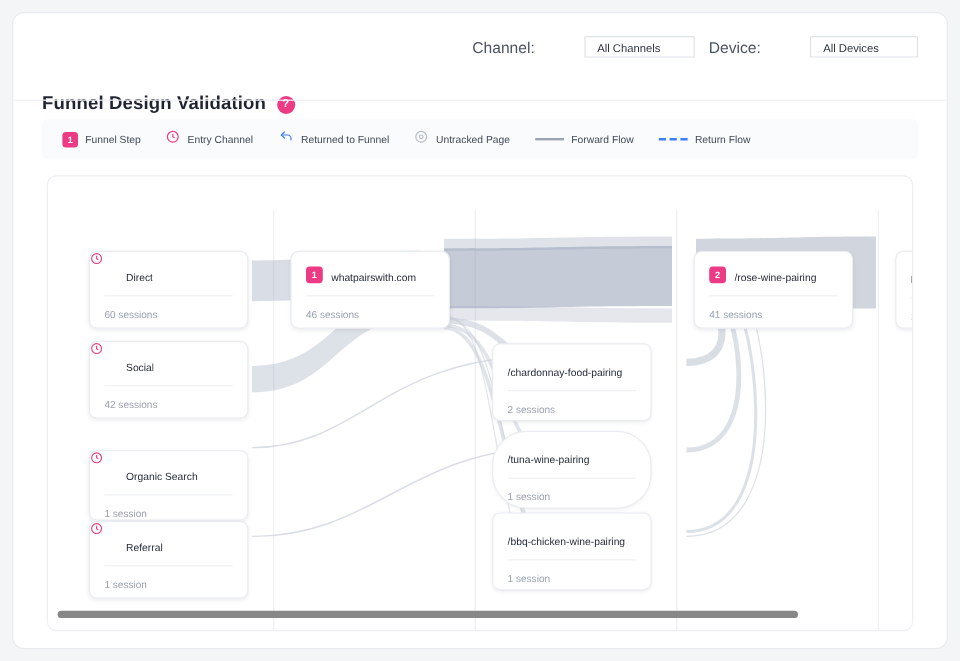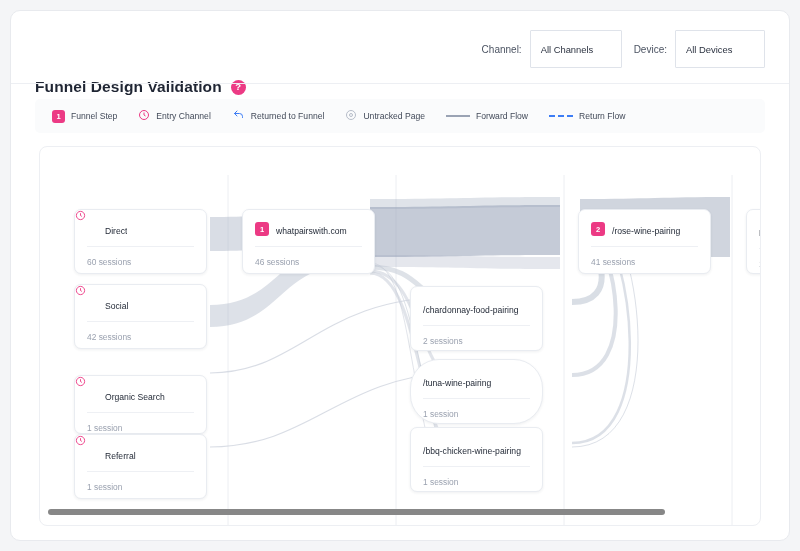--- a/index.html
+++ b/index.html
@@ -24,25 +24,25 @@
   .title { font-size: 15.5px; font-weight: bold; color: #1f2533; letter-spacing: .1px; }
   .help-badge {
     width: 15px; height: 15px; border-radius: 50%;
     background: #ec3a84; color: #fff; font-size: 9.5px; font-weight: bold;
     display: flex; align-items: center; justify-content: center; line-height: 1;
   }
   .subtitle { position: absolute; left: 24px; top: 44px; font-size: 9.2px; color: #8b93a3; letter-spacing: .05px; }
 
   .controls { position: absolute; right: 24px; top: 19px; display: flex; align-items: center; gap: 12px; }
   .ctrl { display: flex; align-items: center; gap: 8px; }
-  .ctrl-label { font-size: 10px; color: #4b5362; }
+  .ctrl-label { font-size: 13px; color: #4b5362; }
   .ctrl-select {
-    width: 92px; height: 38px; border: 1px solid #dfe3ea; border-radius: 1px;
+    width: 92px; height: 18px; border: 1px solid #dfe3ea; border-radius: 1px;
     background: #fff; font-size: 9.4px; color: #2b3240;
-    display: flex; align-items: center; padding-left: 10px;
+    display: flex; align-items: center; padding-left: 10px; margin-left: 33px;
   }
   .ctrl-select.wide { width: 90px; }
 
   .hdr-rule { position: absolute; left: 0; top: 72px; width: 100%; height: 1px; background: #edeff3; }
 
   
   .legend {
     position: absolute; left: 24px; top: 88px; right: 24px; height: 34px;
     background: #fafbfc; border-radius: 5px;
     display: flex; align-items: center; padding-left: 17px; gap: 21px;

